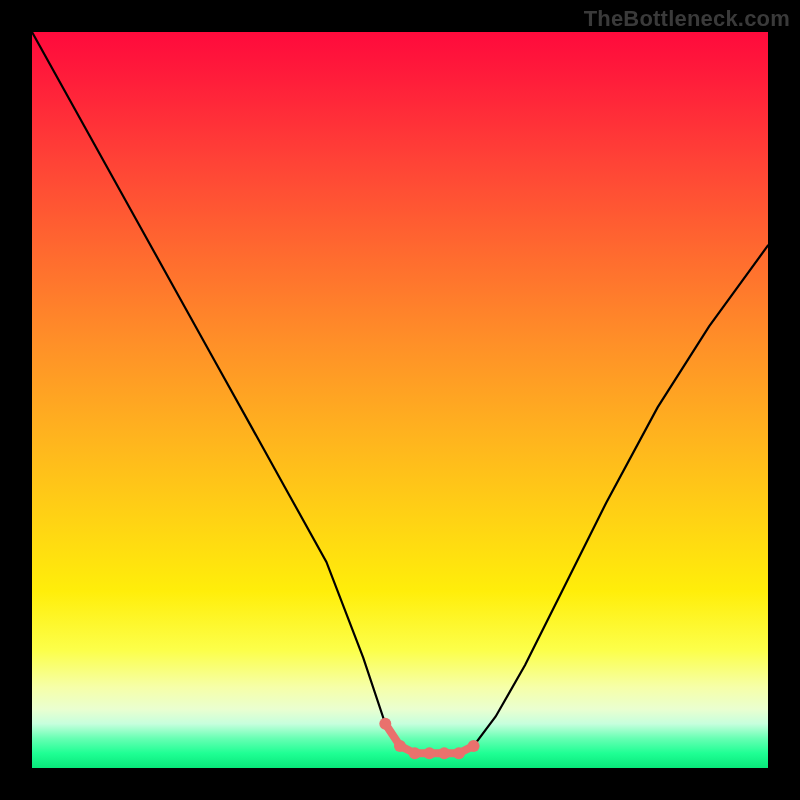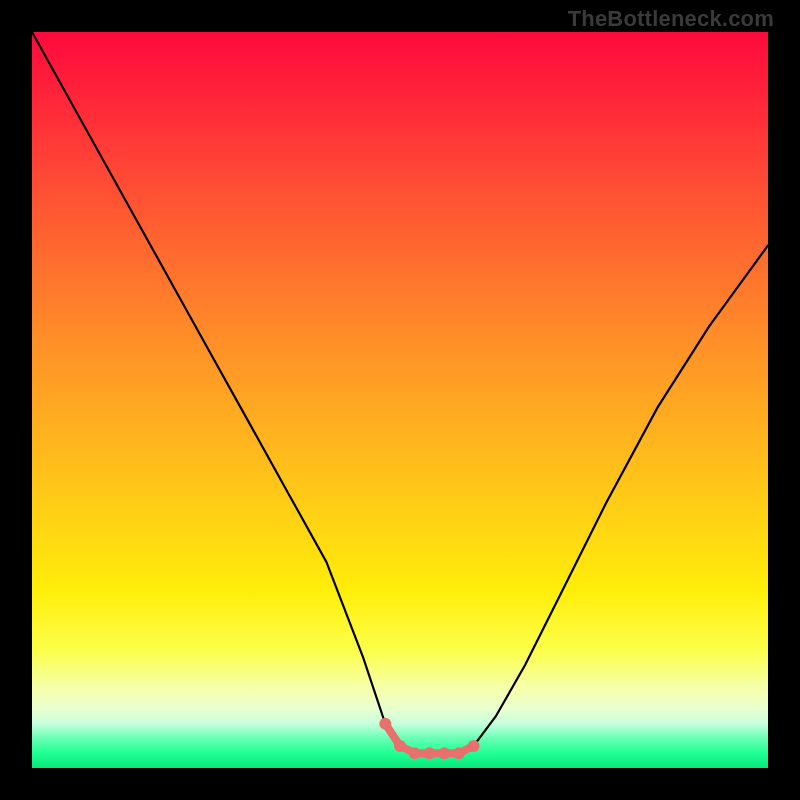--- a/index.html
+++ b/index.html
@@ -39,21 +39,21 @@
       #eaffd0 92%,
       #c6ffdd 94%,
       #66ffb3 96%,
       #1fff94 98%,
       #08e87a 100%
     );
   }
   .watermark {
     position: absolute;
     top: 6px;
-    right: 26px;
+    right: 10px;
     color: #3a3a3a;
     font-size: 22px;
     font-weight: 600;
     letter-spacing: 0.2px;
     pointer-events: none;
   }
   svg.curve {
     position: absolute;
     left: 0;
     top: 0;

